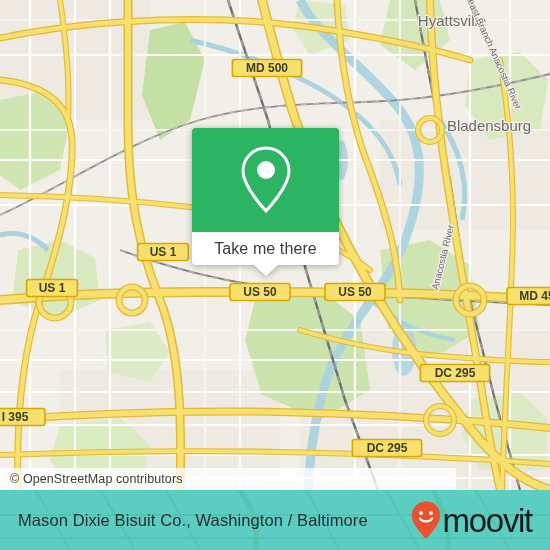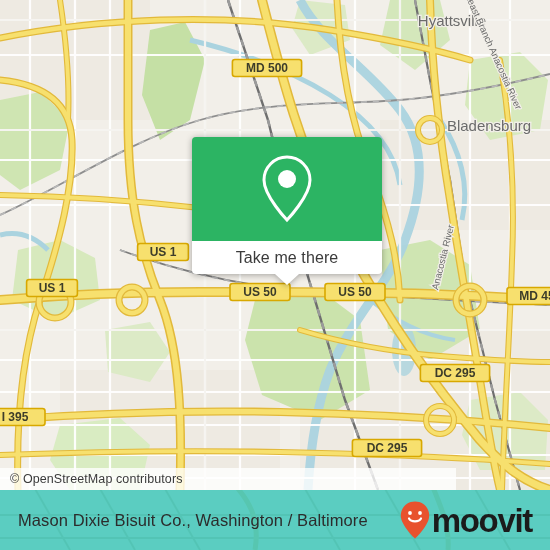--- a/index.html
+++ b/index.html
@@ -47,22 +47,22 @@
     color: #3a3a3a;
     padding-left: 10px;
     letter-spacing: 0.1px;
     white-space: nowrap;
   }
 
   
   .callout {
     position: absolute;
     left: 192px;
-    top: 137px;
-    width: 190px;
+    top: 128px;
+    width: 147px;
     z-index: 40;
     filter: drop-shadow(0 1px 3px rgba(0,0,0,0.33));
   }
   .callout-head {
     background: #2cb463;
     height: 104px;
     border-radius: 4px 4px 0 0;
     display: flex;
     align-items: center;
     justify-content: center;
@@ -124,21 +124,21 @@
     white-space: nowrap;
     letter-spacing: 0.1px;
   }
   .brand {
     display: flex;
     align-items: center;
     gap: 2px;
   }
   .brand-word {
     font-size: 33px;
-    font-weight: bold;
+    font-weight: normal;
     color: #1b1b1b;
     letter-spacing: -1.3px;
     line-height: 1;
   }
 </style>
 </head>
 <body>
 
 <div id="app">
 

